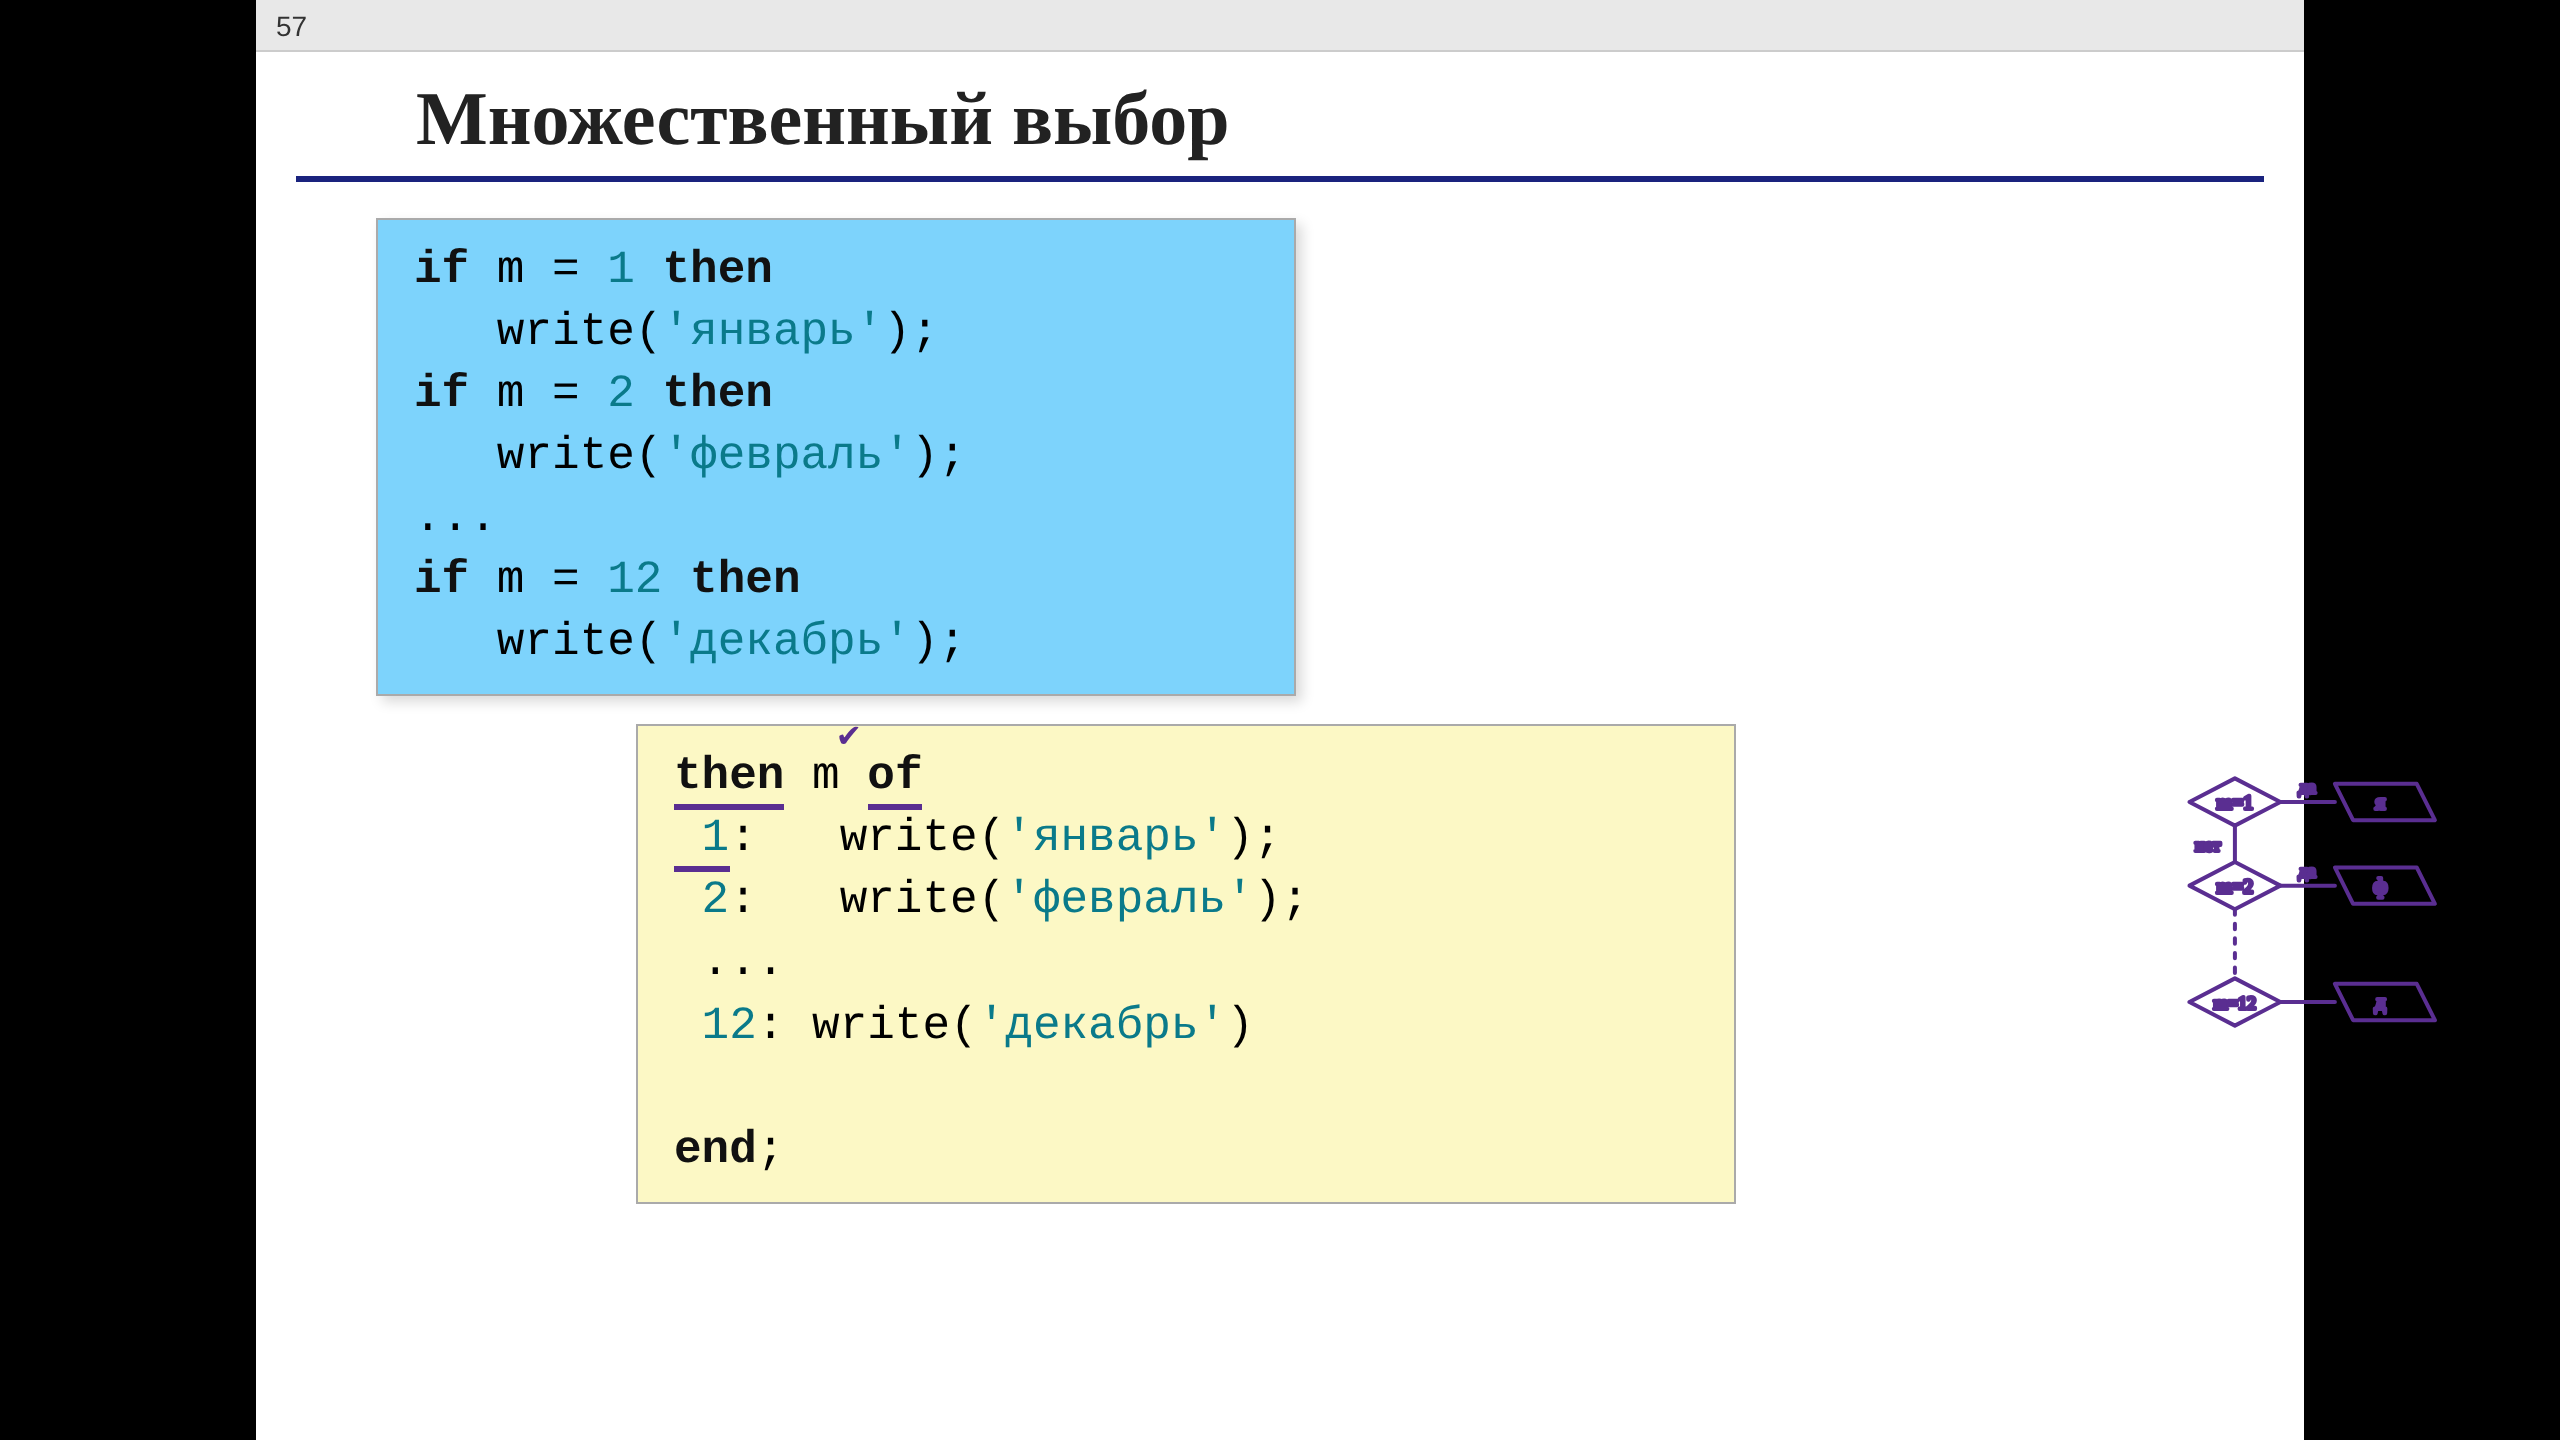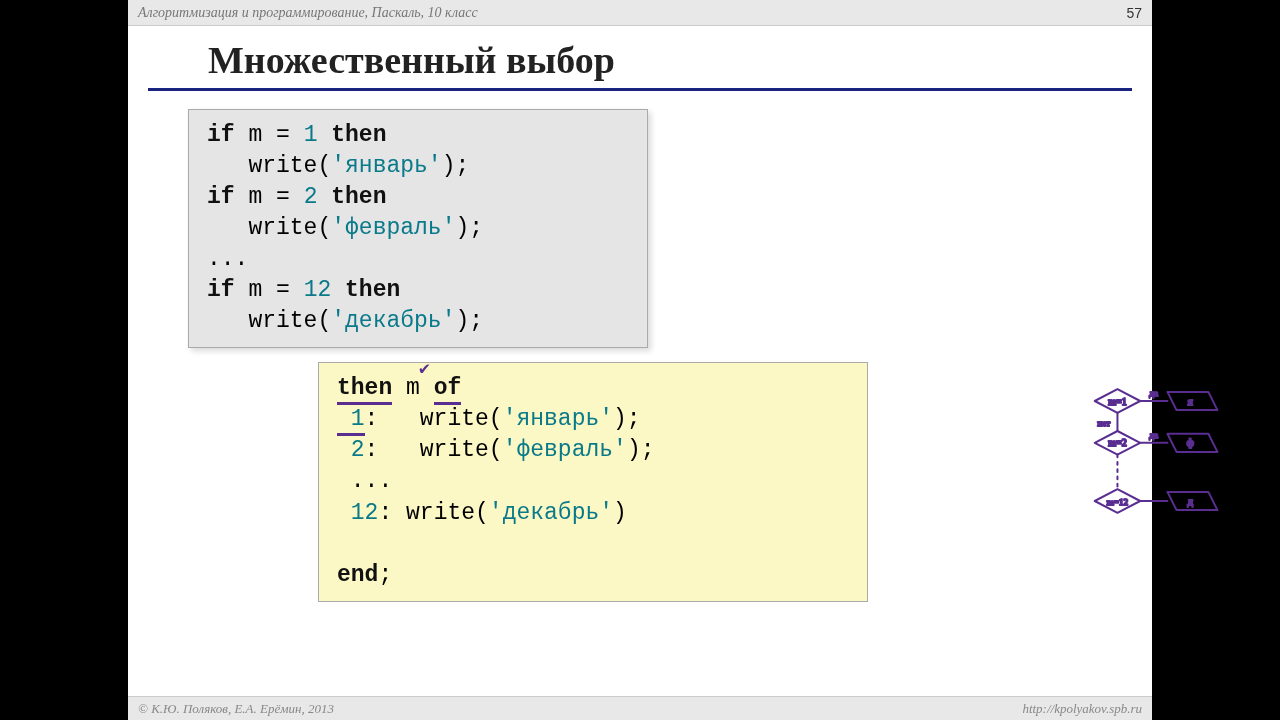--- a/index.html
+++ b/index.html
@@ -53,21 +53,21 @@
   }
   .code-box {
     font-family: "Courier New", monospace;
     font-size: 23px;
     line-height: 1.35;
     padding: 10px 18px;
     border: 1px solid #aaa;
     white-space: pre;
   }
   .box-if {
-    background: #e5e5e5;
+    background: #7dd3fc;
     width: 460px;
     box-shadow: 3px 3px 6px rgba(0,0,0,0.15);
   }
   .box-case {
     background: #fcf8c5;
     width: 550px;
     margin-top: 14px;
     margin-left: 130px;
     position: relative;
   }
@@ -107,21 +107,20 @@
     font-style: italic;
     font-family: Georgia, serif;
   }
 </style>
 </head>
 <body>
 
 <div class="slide-area">
 
   <div class="header-bar">
-    <span>Алгоритмизация и программирование, Паскаль, 10 класс</span>
     <span class="page-num">57</span>
   </div>
 
   <div class="slide-title">Множественный выбор</div>
 
   <div class="content">
 
     <div class="code-box box-if"><span class="kw">if</span><span> m = </span><span class="num">1</span><span class="kw"> then</span>
 <span>   write(</span><span class="str">'январь'</span><span>);</span>
 <span class="kw">if</span><span> m = </span><span class="num">2</span><span class="kw"> then</span>
@@ -161,18 +160,14 @@
         <path d="M40 130 L65 143 L40 156 L15 143 Z"></path>
         <text x="40" y="147" font-size="10" fill="#5a2e91" text-anchor="middle" font-family="cursive">m=12</text>
         <path d="M65 143 L95 143"></path>
         <path d="M95 133 L140 133 L150 153 L105 153 Z"></path>
         <text x="120" y="147" font-size="12" fill="#5a2e91" text-anchor="middle" font-family="cursive">д</text>
       </g>
     </svg>
 
   </div>
 
-  <div class="footer-bar">
-    <span>© К.Ю. Поляков, Е.А. Ерёмин, 2013</span>
-    <span>http://kpolyakov.spb.ru</span>
-  </div>
 
 </div>
 
 </body></html>

